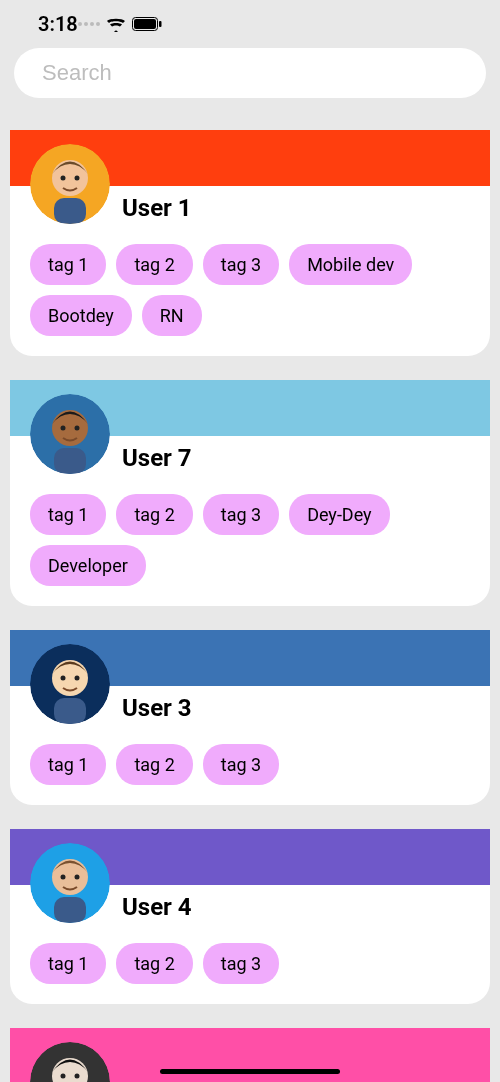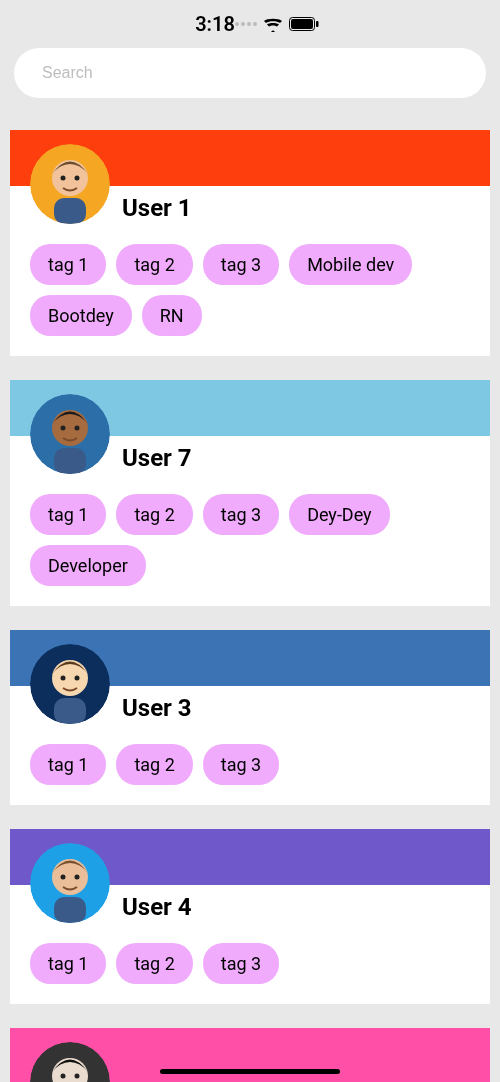--- a/index.html
+++ b/index.html
@@ -6,21 +6,21 @@
     body {
       width: 500px;
       height: 1082px;
       background: #e8e8e8;
       font-family: -apple-system, BlinkMacSystemFont, 'Segoe UI', Roboto, Helvetica, Arial, sans-serif;
       overflow: hidden;
       position: relative;
     }
     .status-bar {
       display: flex;
-      justify-content: center;
+      justify-content: flex-start;
       align-items: center;
       padding: 12px 24px 8px 38px;
       height: 44px;
     }
     .status-time {
       font-size: 20px;
       font-weight: 600;
       color: #000;
     }
     .status-right {
@@ -48,33 +48,34 @@
     }
     .search-wrap {
       padding: 4px 14px 20px 14px;
     }
     .search-input {
       width: 100%;
       height: 50px;
       border: none;
       border-radius: 25px;
       padding: 0 28px;
-      font-size: 16px;
+      font-size: 22px;
       background: #fff;
       color: #333;
     }
     .search-input::placeholder { color: #bdbdbd; }
     .list {
       display: flex;
       flex-direction: column;
     }
     .card {
       background: #fff;
       margin: 12px 10px;
       position: relative;
+      border-radius: 22px;
     }
     .card-header {
       height: 56px;
       width: 100%;
     }
     .avatar {
       position: absolute;
       width: 80px;
       height: 80px;
       border-radius: 50%;

